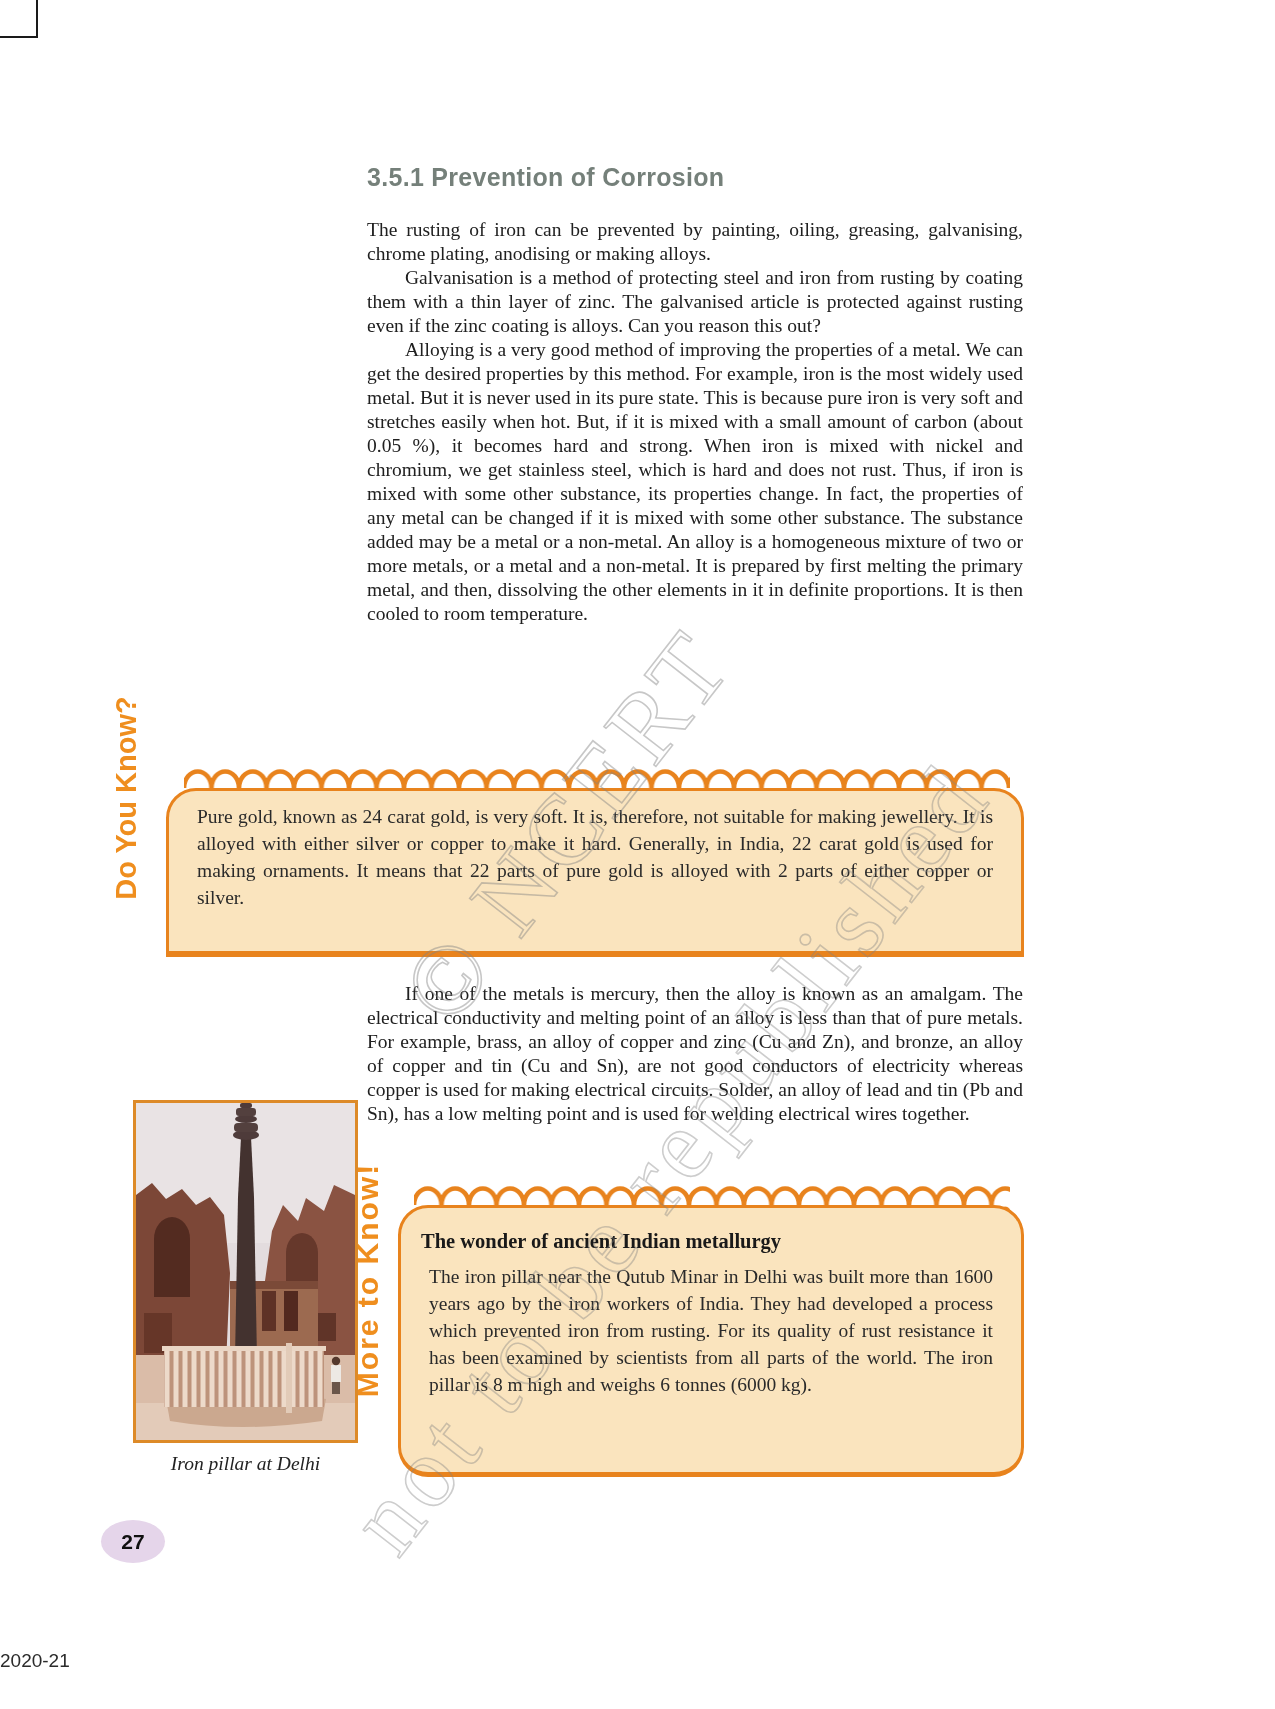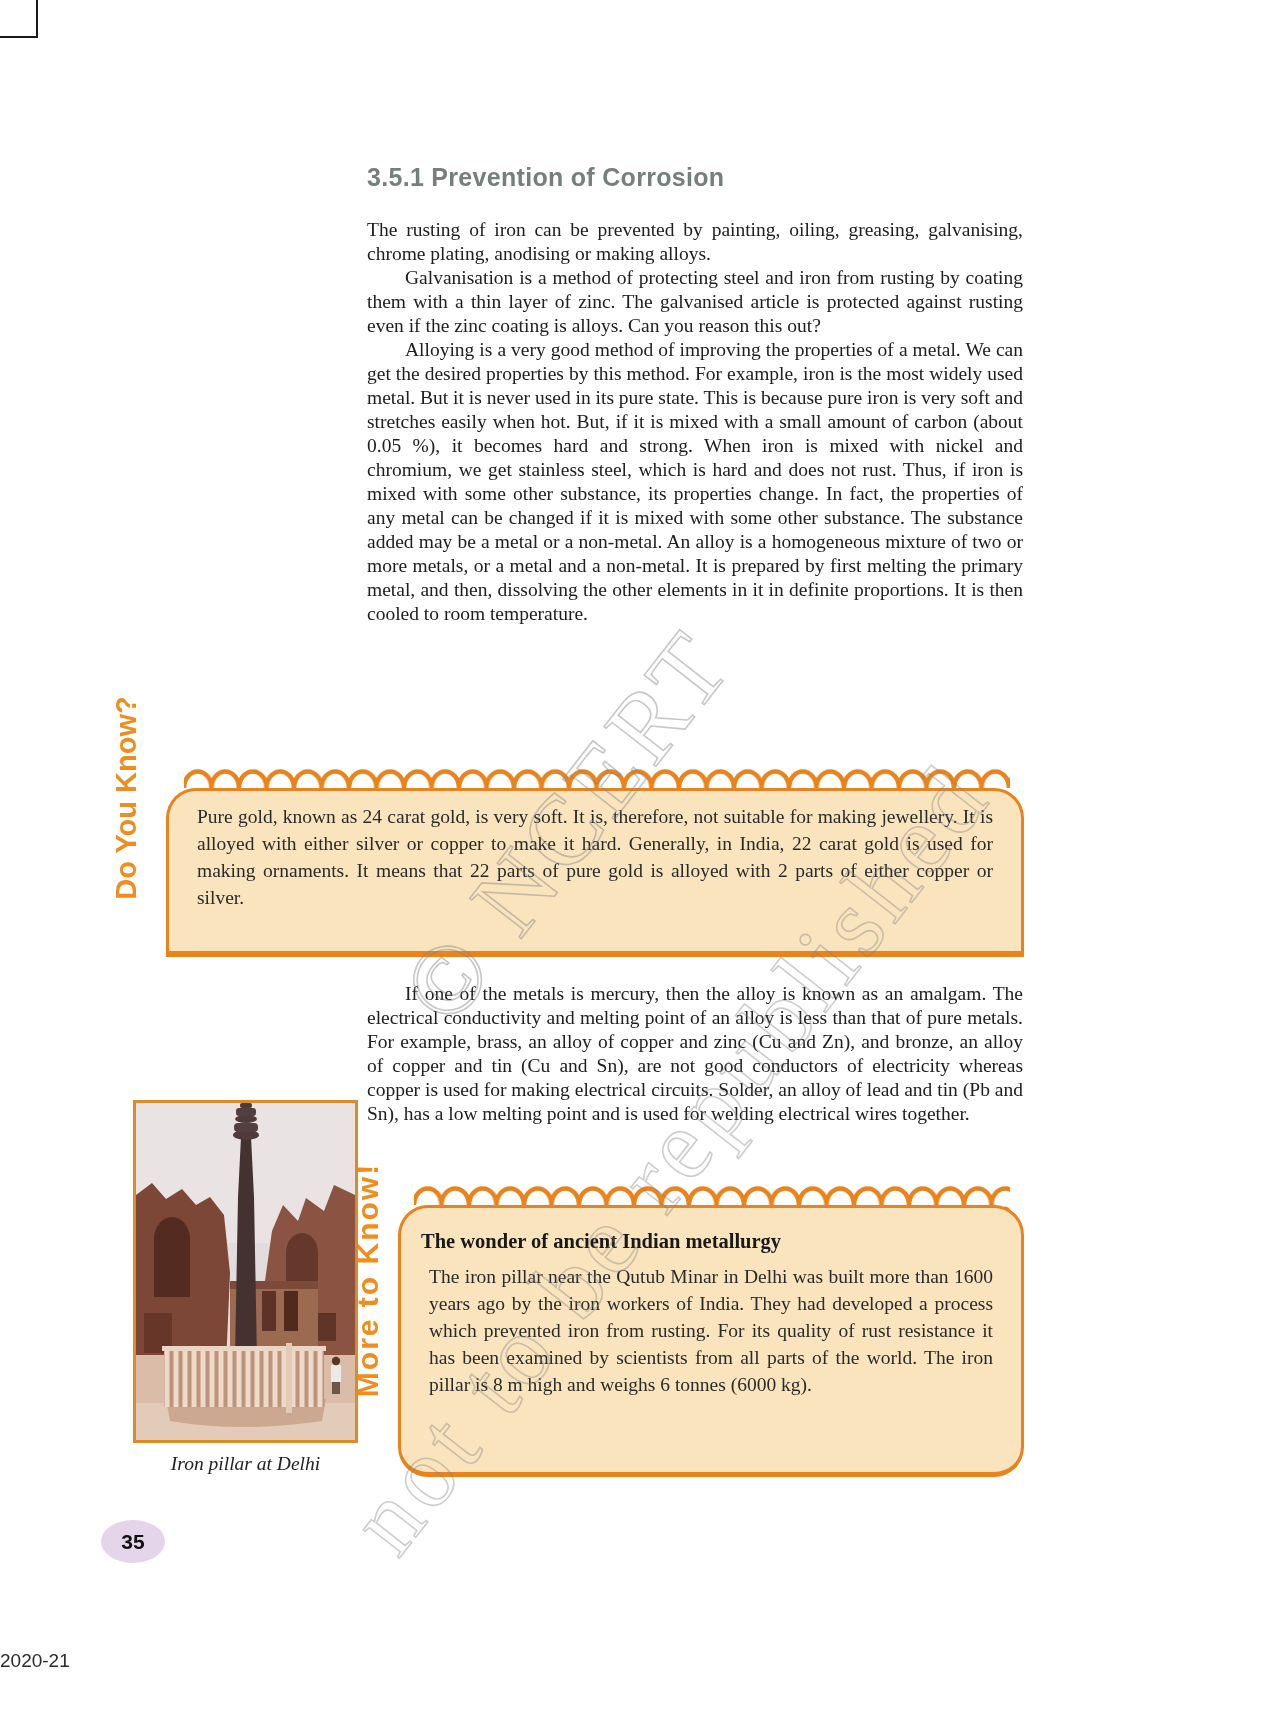--- a/index.html
+++ b/index.html
@@ -151,21 +151,21 @@
 
   <div class="vlabel mtk-label">More to Know!</div>
   <svg class="coil" id="coil-mtk">
     <rect width="100%" height="100%" fill="url(#coil)"></rect>
   </svg>
   <div class="note-box mtk-box">
     <p class="note-heading">The wonder of ancient Indian metallurgy</p>
     <p class="note-text">The iron pillar near the Qutub Minar in Delhi was built more than 1600 years ago by the iron workers of India.  They had developed a process which prevented iron from rusting. For its quality of rust resistance it has been examined by scientists from all parts of the world. The iron pillar is 8 m high and weighs 6 tonnes (6000 kg).</p>
   </div>
 
-  <div class="page-badge">35</div>
+  <div class="page-badge">27</div>
   <div class="book-title">Science</div>
   <div class="edition-year">2020-21</div>
 
   <svg class="watermark">
     <text x="450" y="1030" transform="rotate(-52 450 1030)" font-family="Liberation Serif, serif" font-size="100" letter-spacing="6" fill="none" stroke="rgba(130,130,130,0.45)" stroke-width="1.6">© NCERT</text>
     <text x="398" y="1560" transform="rotate(-52 398 1560)" font-family="Liberation Serif, serif" font-size="100" letter-spacing="6" fill="none" stroke="rgba(130,130,130,0.40)" stroke-width="1.6">not to be republished</text>
   </svg>
 
 </div>
 

